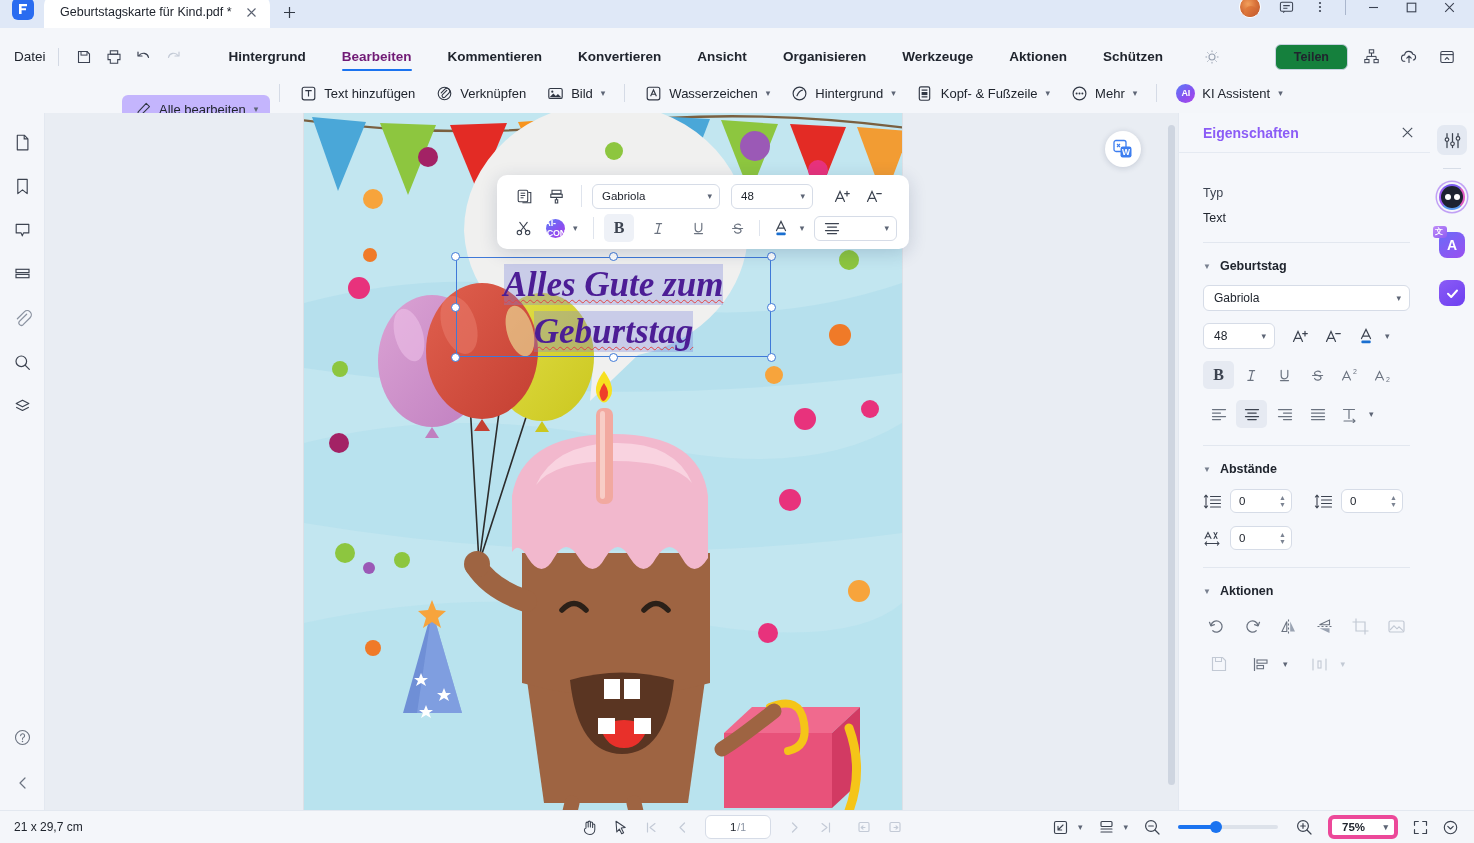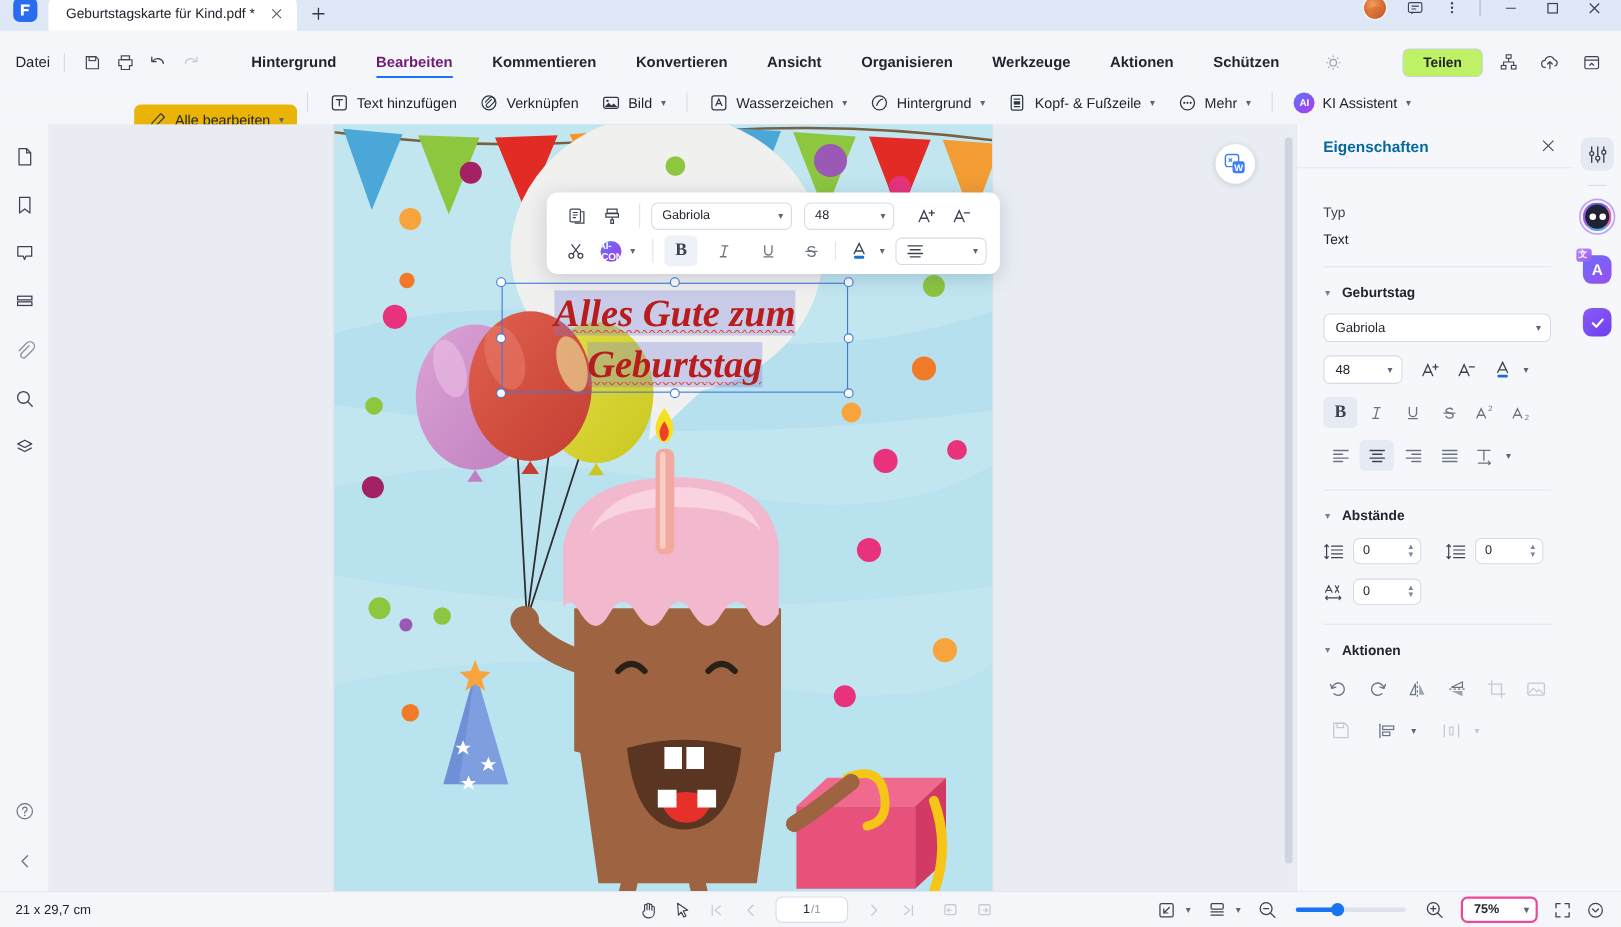--- a/index.html
+++ b/index.html
@@ -69,35 +69,35 @@
   }
   .rtab.active { color: #701a75; justify-content: flex-end; }
   .rtab.active:after {
     content: ""; position: absolute; left: 18px; right: 18px; bottom: 2px;
     height: 2.5px; background: #1a73f0; border-radius: 2px;
   }
   .bulb { width: 34px; height: 26px; display: flex; align-items: center; justify-content: center; color: #9aa3b2; margin-left: 14px; }
   .menubar-right { margin-left: auto; display: flex; align-items: center; gap: 2px; padding-right: 12px; }
   .share-btn {
     border: 1px solid #c8d1e0; border-radius: 6px; height: 26px; padding: 0 18px;
-    font-size: 12.5px; color: #20252e; display: flex; align-items: center; background: #bef264;
+    font-size: 12.5px; color: #20252e; display: flex; align-items: center; background: #15803d;
     font-weight: bold;
   }
   .mr-icon { width: 30px; height: 26px; display: flex; align-items: center; justify-content: center; color: #3b4252; margin-left: 6px;}
 
   
   .ribbon {
     position: absolute; left: 0; top: 73px; width: 1474px; height: 40px;
     background: #f4f6fa; display: flex; align-items: center; padding-left: 122px;
   }
   .rb-item {
     display: flex; align-items: center; gap: 7px; height: 28px; padding: 0 10px;
     font-size: 13px; color: #20252e; border-radius: 6px; white-space: nowrap;
   }
-  .rb-item.pill { background: #eab308; padding: 0 12px; margin-top: 32px; }
+  .rb-item.pill { background: #c4b5fd; padding: 0 12px; margin-top: 32px; }
   .rb-item .ri { display: flex; align-items: center; justify-content: center; width: 18px; height: 18px; color: #303744; }
   .caret { font-size: 9px; color: #5d6575; margin-left: 1px; }
   .rb-sep { width: 1px; height: 18px; background: #d5dbe6; margin: 0 9px; }
   .ai-badge {
     width: 19px; height: 19px; border-radius: 50%;
     background: linear-gradient(140deg,#5b7cf7 0%,#8a4ff0 60%,#b047e8 100%);
     color: #fff; font-size: 9px; font-weight: bold; display: flex; align-items: center; justify-content: center;
     letter-spacing: -0.2px;
   }
 
@@ -136,21 +136,21 @@
     position: absolute; width: 9px; height: 9px; border-radius: 50%;
     background: #ffffff; border: 1.4px solid #3f79d8;
   }
   .hnd.tl { left: -5px; top: -5px; } .hnd.tc { left: 50%; margin-left: -4.5px; top: -5px; }
   .hnd.tr { right: -5px; top: -5px; } .hnd.ml { left: -5px; top: 50%; margin-top: -4.5px; }
   .hnd.mr { right: -5px; top: 50%; margin-top: -4.5px; } .hnd.bl { left: -5px; bottom: -5px; }
   .hnd.bc { left: 50%; margin-left: -4.5px; bottom: -5px; } .hnd.br { right: -5px; bottom: -5px; }
   .cardtext {
     position: absolute; left: 0; right: 0; top: 4px; text-align: center;
     font-family: "Liberation Serif", serif; font-style: italic; font-weight: bold;
-    font-size: 35px; line-height: 47px; color: #b91c1c;
+    font-size: 35px; line-height: 47px; color: #4c1d95;
   }
   .cardtext span {
     background: rgba(120,130,220,.33);
     box-shadow: 0 2px 0 0 rgba(205,60,60,.0);
     padding: 1px 0;
     text-decoration: underline wavy #e04545;
     text-decoration-thickness: 1px;
     text-underline-offset: 3px;
   }
 
@@ -177,21 +177,21 @@
 
   
   .props {
     position: absolute; left: 1178px; top: 113px; width: 252px; height: 697px;
     background: #f5f7fb; border-left: 1px solid #e3e8f0;
   }
   .props-head {
     height: 40px; display: flex; align-items: center; padding: 0 12px 0 24px;
     border-bottom: 1px solid #e5eaf2;
   }
-  .props-title { font-size: 14px; font-weight: bold; color: #0369a1; }
+  .props-title { font-size: 14px; font-weight: bold; color: #8b5cf6; }
   .props-close { margin-left: auto; color: #4a525f; width: 22px; height: 22px; display: flex; align-items: center; justify-content: center; }
   .props-body { padding: 0 20px 0 24px; }
   .p-label { font-size: 12.5px; color: #3c4350; margin-top: 33px; }
   .p-value { font-size: 12.5px; color: #20252e; margin-top: 11px; }
   .p-divider { height: 1px; background: #e2e7ef; margin: 17px 0 0 0; }
   .p-section { display: flex; align-items: center; gap: 9px; margin-top: 16px; }
   .p-section .tri { color: #78808f; font-size: 8px; }
   .p-section .st { font-size: 12.5px; color: #20252e; font-weight: bold; }
   .p-select {
     border: 1px solid #d6dce7; border-radius: 6px; background: #fff; height: 26px;
@@ -255,21 +255,21 @@
     border: 1px solid #d6dce7; border-radius: 6px; background: #fff; height: 24px; width: 66px;
     display: flex; align-items: center; justify-content: center; gap: 1px;
     font-size: 11.5px; color: #20252e; margin: 0 6px;
   }
   .pagebox .tot { color: #8a93a3; font-size: 10.5px; }
   .sb-right { position: absolute; right: 10px; display: flex; align-items: center; gap: 2px; }
   .zoomtrack { width: 100px; height: 4px; background: #dde2ea; border-radius: 3px; position: relative; margin: 0 10px; }
   .zoomfill { position: absolute; left: 0; top: 0; height: 4px; width: 38px; background: #1a73f0; border-radius: 3px; }
   .zoomknob { position: absolute; left: 32px; top: -4px; width: 12px; height: 12px; border-radius: 50%; background: #1a73f0; }
   .zoombox {
-    border: 2px solid #ec4899; border-radius: 6px; background: #fff; height: 24px; width: 70px;
+    border: 4px solid #ec4899; border-radius: 6px; background: #fff; height: 24px; width: 70px;
     display: flex; align-items: center; justify-content: space-between; padding: 0 6px 0 10px;
     font-size: 11.5px; color: #20252e; margin-left: 8px; font-weight: bold;
   }
   svg { display: block; }
 </style>
 </head>
 <body>
 
 <div class="app">
 

